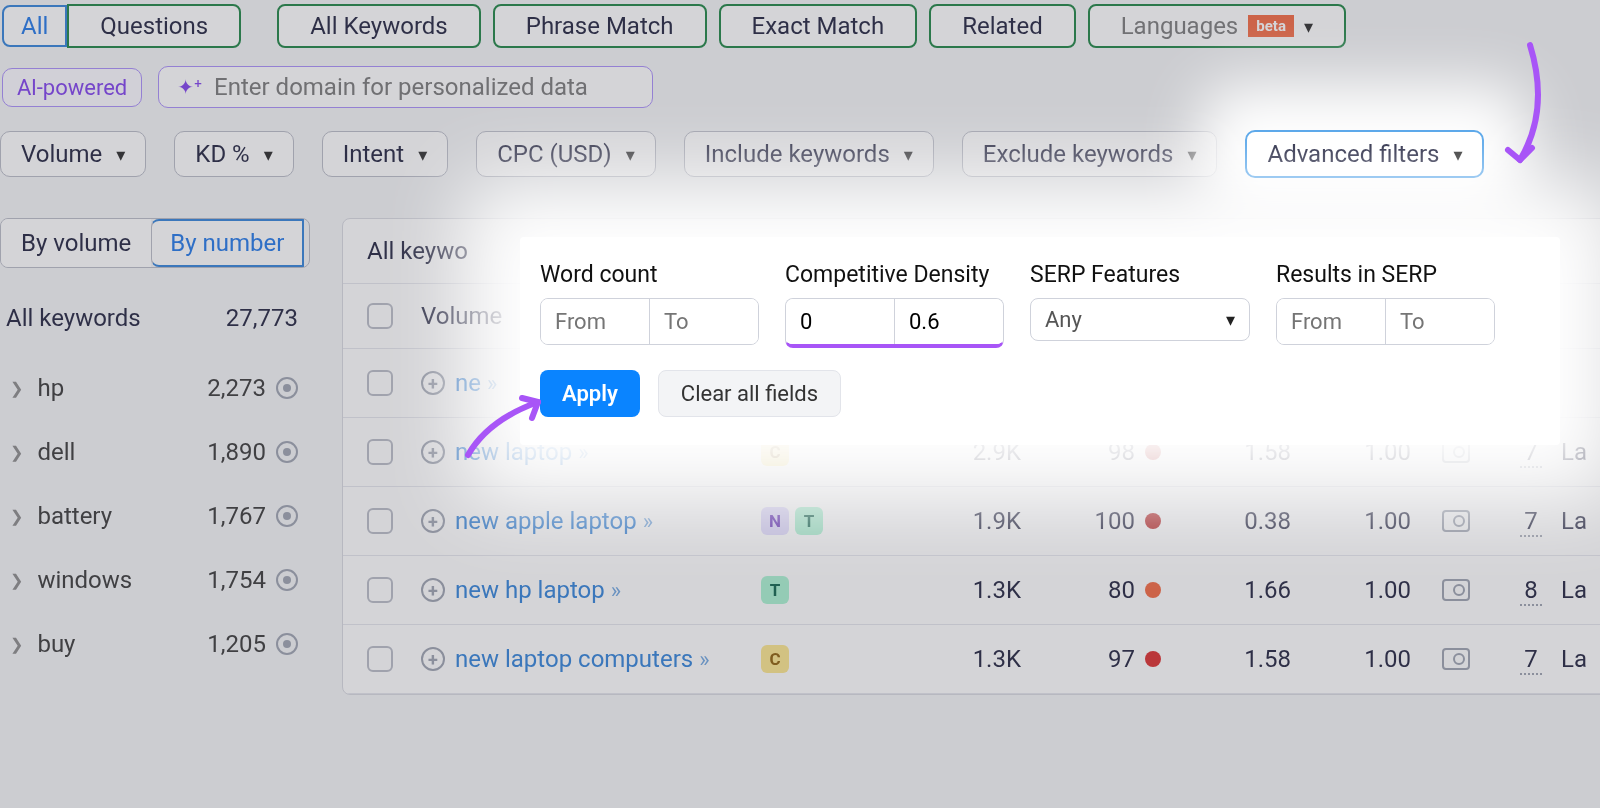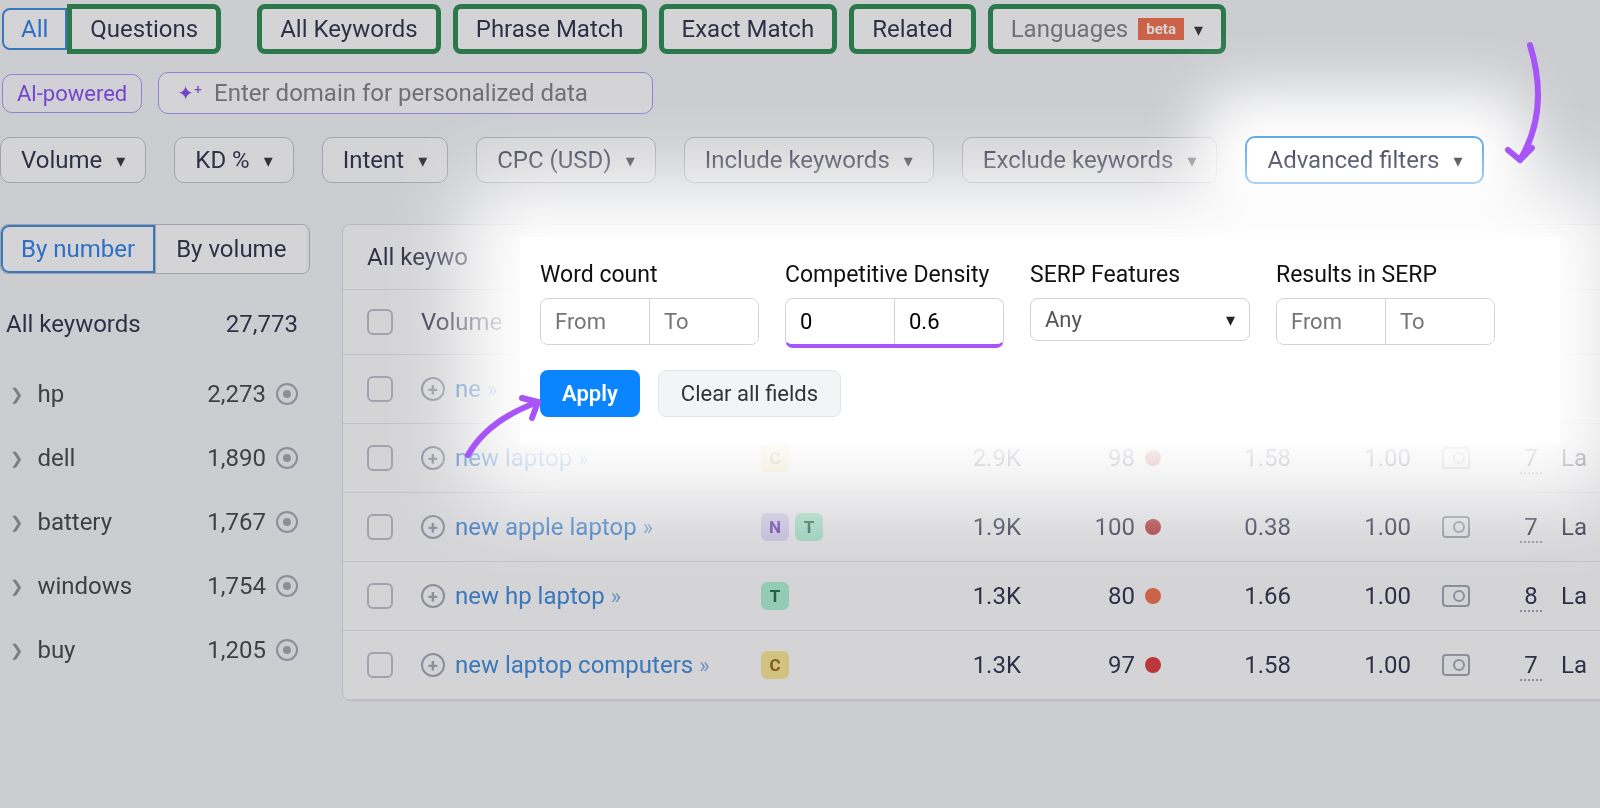--- a/index.html
+++ b/index.html
@@ -3,21 +3,21 @@
 <meta charset="utf-8">
 <style>
   * { box-sizing: border-box; margin:0; padding:0; font-family: -apple-system, BlinkMacSystemFont, "Segoe UI", Roboto, sans-serif; }
   body { width:1600px; height:808px; background:#f4f5f7; color:#191b38; font-size:22px; overflow:hidden; position:relative; }
 
   
   .dim-overlay { position:absolute; inset:0; background:rgba(100,100,110,0.28); z-index:50; pointer-events:none; }
 
   
   .tabs-row { display:flex; gap:12px; align-items:center; padding:4px 0 18px 2px; }
-  .tab { padding:6px 18px; border:5px solid #15803d; border-radius:8px; background:#fff; font-size:24px; cursor:pointer; }
+  .tab { padding:6px 31px; border:2px solid #15803d; border-radius:8px; background:#fff; font-size:24px; cursor:pointer; }
   .tab.grp-left { border-radius:8px 0 0 8px; border-right:none; margin-right:-12px;}
   .tab.grp-right { border-radius:0 8px 8px 0; }
   .tab.active { border:2px solid #2b7fd9; color:#1a73e8; padding:5px 17px; }
 
   
   .ai-row { display:flex; gap:16px; align-items:center; padding:0 0 22px 2px; }
   .ai-badge { border:1px solid #a78bfa; color:#7c3aed; border-radius:10px; padding:6px 14px; font-size:22px; background:#fbfaff; }
   .domain-input-wrap { display:flex; align-items:center; border:1.5px solid #a78bfa; border-radius:10px; background:#fff; padding:6px 18px; gap:12px; }
   .sparkle { color:#7c3aed; font-size:20px; }
   .domain-input { border:none; outline:none; font-size:24px; width:420px; color:#6b7280; background:transparent; }
@@ -149,22 +149,22 @@
     </div>
   <div class="chip advanced">
       <span>Advanced filters</span>
       <span class="chev">▾</span>
     </div>
 </div>
 
 <div class="main-wrap">
   <div class="sidebar">
     <div class="seg">
+      <div class="seg-btn">By volume</div>
       <div class="seg-btn active">By number</div>
-      <div class="seg-btn">By volume</div>
     </div>
     <div class="side-head">
       <span>All keywords</span>
       <span>27,773</span>
     </div>
     <div id="side-items">
         <div class="side-item">
           <div class="side-left">
             <span class="arr">❯</span>
             <span>hp</span>

